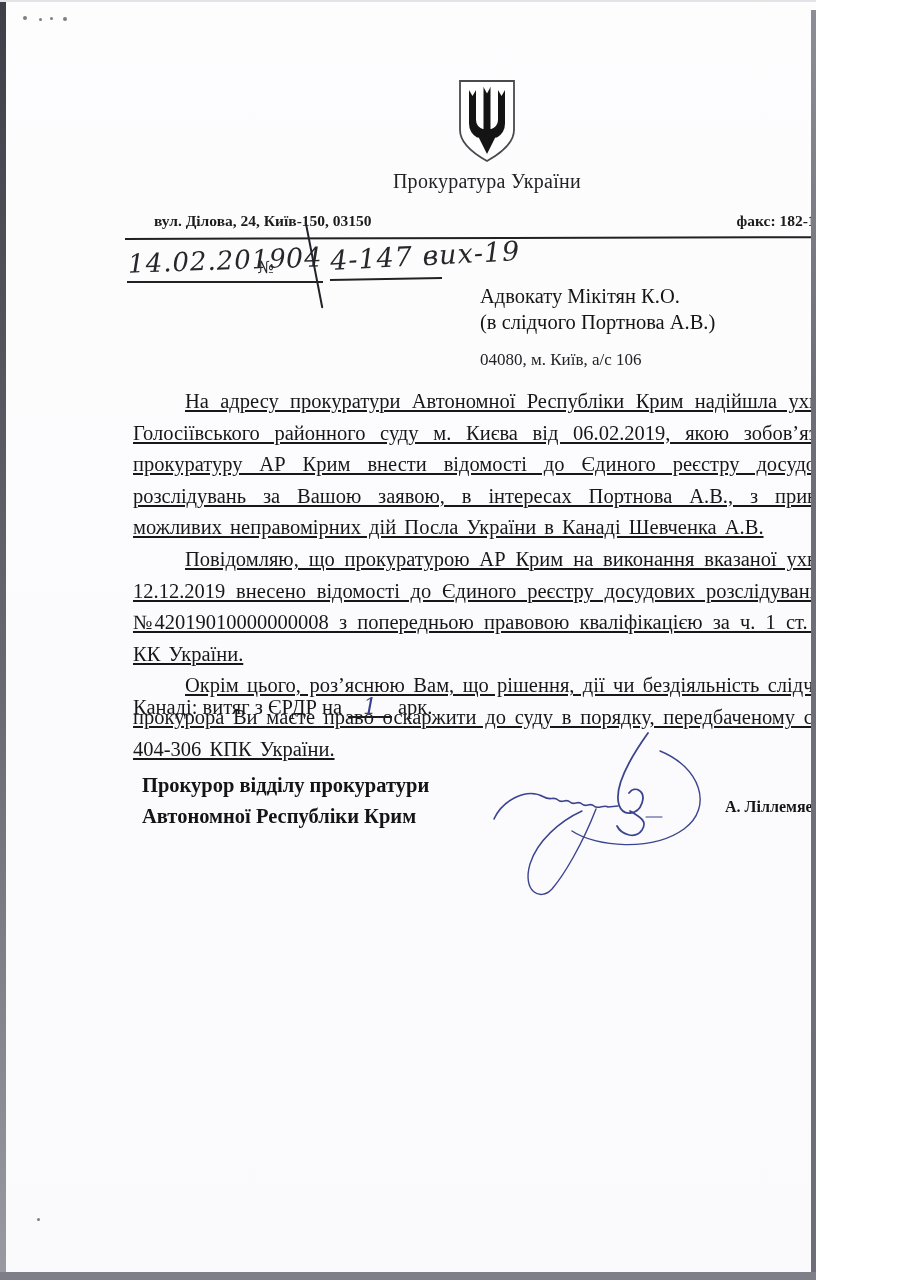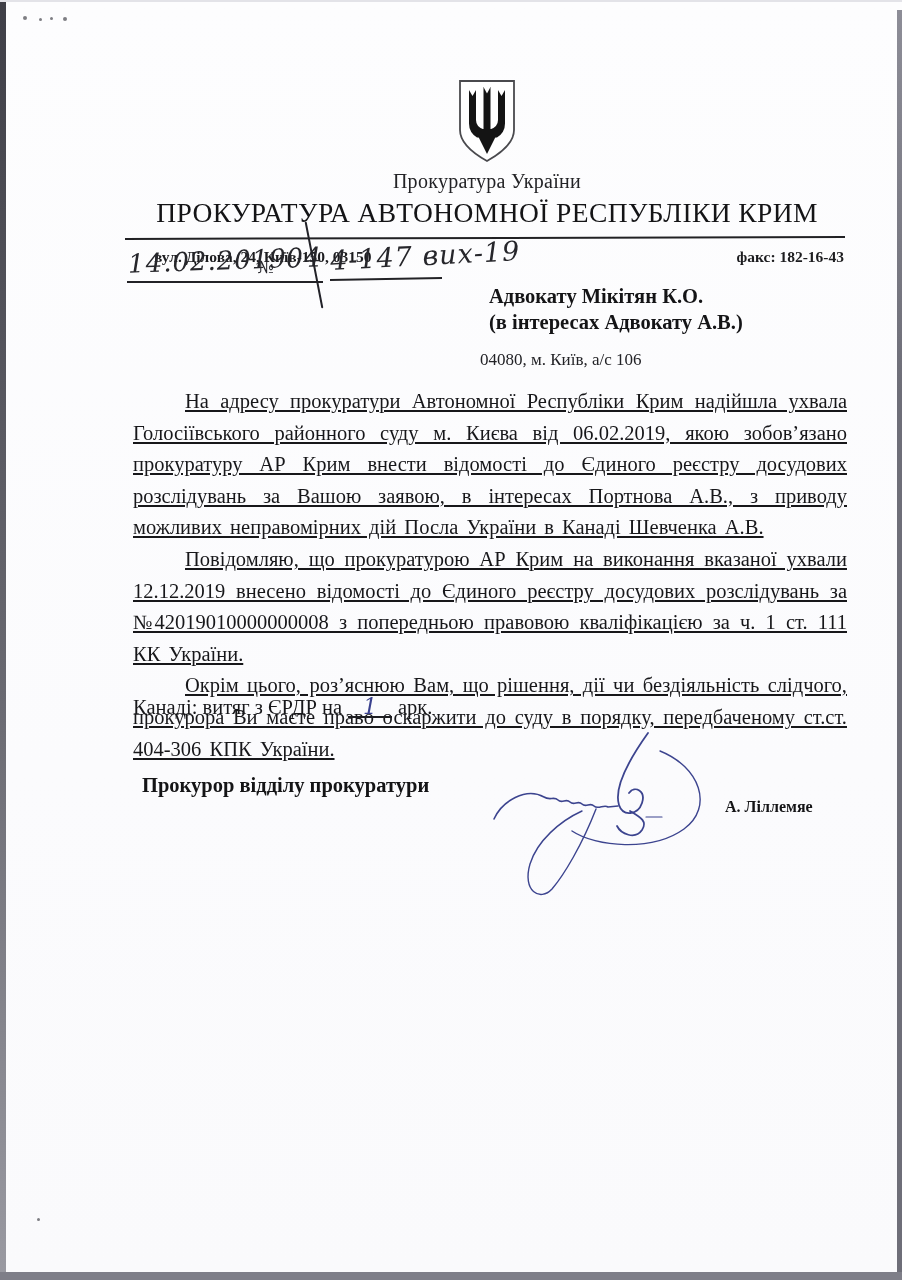--- a/index.html
+++ b/index.html
@@ -1,17 +1,17 @@
 <!DOCTYPE html>
 <html><head>
 <meta charset="utf-8">
 <style>
   html,body{margin:0;padding:0;background:#ffffff;}
   .page{
-    position:relative;width:902px;height:1280px;overflow:hidden;
+    position:relative;width:816px;height:1280px;overflow:hidden;
     background:linear-gradient(180deg,#fdfdfe 0%,#fbfbfd 60%,#fafafc 100%);
     font-family:"Liberation Serif","DejaVu Serif",serif;color:#1a1a1c;
   }
   
   .edge{position:absolute;z-index:5;}
   .edge-left{left:0;top:0;width:6px;height:1280px;background:linear-gradient(180deg,#3f3f47 0%,#6a6a72 55%,#9a9aa2 100%);}
   .edge-right{right:0;top:10px;width:5px;height:1270px;background:linear-gradient(180deg,#8d8d97 0%,#6e6e78 30%,#6e6e78 100%);}
   .edge-bottom{left:0;bottom:0;width:902px;height:8px;background:#7e7e88;}
   .edge-top{left:0;top:0;width:902px;height:2px;background:#e3e3e8;}
   .speck{position:absolute;background:#3a3a40;border-radius:50%;opacity:.65;}
@@ -30,21 +30,21 @@
   .hw-no{left:258px;top:257px;font-size:17px;font-style:normal;}
   .hw-num-a{left:286px;top:242px;font-size:27px;transform:rotate(-2deg);letter-spacing:1px;}
   .hw-num-b{left:330px;top:240px;font-size:27px;transform:rotate(-3deg);letter-spacing:1px;}
   .hw-underline{position:absolute;height:0;border-bottom:2px solid #222226;}
   .u1{left:127px;top:281px;width:196px;}
   .u2{left:330px;top:278px;width:112px;transform:rotate(-1deg);}
   .hw-slash{position:absolute;left:313px;top:221px;width:2px;height:88px;background:#222228;transform:rotate(-11deg);border-radius:2px;}
 
   
   .addressee{position:absolute;left:480px;top:283px;line-height:26px;}
-  .addressee .b{font-weight:bold;font-size:20.5px;color:#141416;margin-left:9px;}
+  .addressee .b{font-weight:normal;font-size:20.5px;color:#141416;}
   .addressee .r{font-size:17px;margin-top:12px;color:#232327;}
 
   
   .body-text{position:absolute;left:133px;top:386px;width:714px;font-size:20.5px;line-height:31.6px;color:#17171a;}
   .body-text p{margin:0;text-align:justify;text-indent:52px;word-spacing:3px;text-decoration:underline;}
 
   
   .attachment{position:absolute;left:133px;top:696px;font-size:20.5px;color:#17171a;}
   .sheet-slot{display:inline-block;width:44px;text-align:center;border-bottom:2px solid #1d1d21;margin:0 6px;line-height:18px;}
   .sheet-num{font-family:"DejaVu Serif",serif;font-style:italic;font-size:22px;color:#3a418f;}
@@ -79,54 +79,54 @@
         <path d="M51 12 h-7 v30 q0 7 -8 9.5 v8 h7 q8 -5 8 -14 Z"></path>
         <rect x="22" y="51" width="22" height="5"></rect>
       </g>
       <g fill="#ffffff">
         <path d="M29.5 9 l3.5 6.5 3.5 -6.5 Z"></path>
         <path d="M15 12 l3.5 6 3.5 -6 Z"></path>
         <path d="M44 12 l3.5 6 3.5 -6 Z"></path>
       </g>
     </svg>
     <div class="agency-small">Прокуратура України</div>
-    <div class="agency-title">ПРОКУРАТУРА АВТОНОМНОЇ РЕСПУБЛІКИ КРИМ</div>
     <div class="addr-row">
       <span>вул. Ділова, 24, Київ-150, 03150</span>
       <span>факс: 182-16-43</span>
     </div>
   </div>
   <div class="head-rule"></div>
 
   <div class="hw-underline u1"></div>
   <div class="hw-underline u2"></div>
   <div class="hw hw-date">14.02.2019</div>
   <div class="hw hw-no">№</div>
   <div class="hw hw-num-a">04</div>
   <div class="hw-slash"></div>
   <div class="hw hw-num-b">4-147 вих-19</div>
 
   <div class="addressee">
     <div class="b">Адвокату Мікітян К.О.</div>
-    <div class="b">(в інтересах Адвокату А.В.)</div>
+    <div class="b">(в слідчого Портнова А.В.)</div>
     <div class="r">04080, м. Київ, а/с 106</div>
   </div>
 
   <div class="body-text">
     <p>На адресу прокуратури Автономної Республіки Крим надійшла ухвала Голосіївського районного суду м. Києва від 06.02.2019, якою зобов’язано прокуратуру АР Крим внести відомості до Єдиного реєстру досудових розслідувань за Вашою заявою, в інтересах Портнова А.В., з приводу можливих неправомірних дій Посла України в Канаді Шевченка А.В.</p>
     <p>Повідомляю, що прокуратурою АР Крим на виконання вказаної ухвали 12.12.2019 внесено відомості до Єдиного реєстру досудових розслідувань за №42019010000000008 з попередньою правовою кваліфікацією за ч. 1 ст. 111 КК України.</p>
     <p>Окрім цього, роз’яснюю Вам, що рішення, дії чи бездіяльність слідчого, прокурора Ви маєте право оскаржити до суду в порядку, передбаченому ст.ст. 404-306 КПК України.</p>
   </div>
 
   <div class="attachment">
     <span>Канаді: витяг з ЄРДР на</span><span class="sheet-slot"><span class="sheet-num">1</span></span><span>арк.</span>
   </div>
 
   <div class="sig-position">
     <div>Прокурор відділу прокуратури</div>
+    <div>Автономної Республіки Крим</div>
   </div>
 
   <svg class="sig-svg" width="240" height="180" viewBox="0 0 240 180">
     <g fill="none" stroke="#3c448f" stroke-linecap="round" stroke-linejoin="round">
       <path stroke-width="1.6" d="M16,96 C24,78 48,64 66,74 C72,78 76,73 80,77 C84,81 88,75 92,79 C96,83 100,77 104,81 C108,85 112,79 116,83 C120,87 126,81 130,84 L140,83"></path>
       <path stroke-width="1.8" d="M170,10 C150,38 136,66 141,82 C145,94 160,92 164,80 C168,68 157,62 151,70"></path>
       <path stroke-width="1.8" d="M152,88 C162,94 170,98 164,107 C157,117 143,111 139,103"></path>
       <path stroke-width="1.4" d="M182,28 C222,44 236,84 206,106 C174,129 118,124 94,108"></path>
       <path stroke-width="1.4" d="M118,86 C104,122 86,152 74,166 C62,179 44,168 52,141 C59,118 82,98 104,88"></path>
       <path stroke-width="1.2" d="M168,94 h16"></path>

